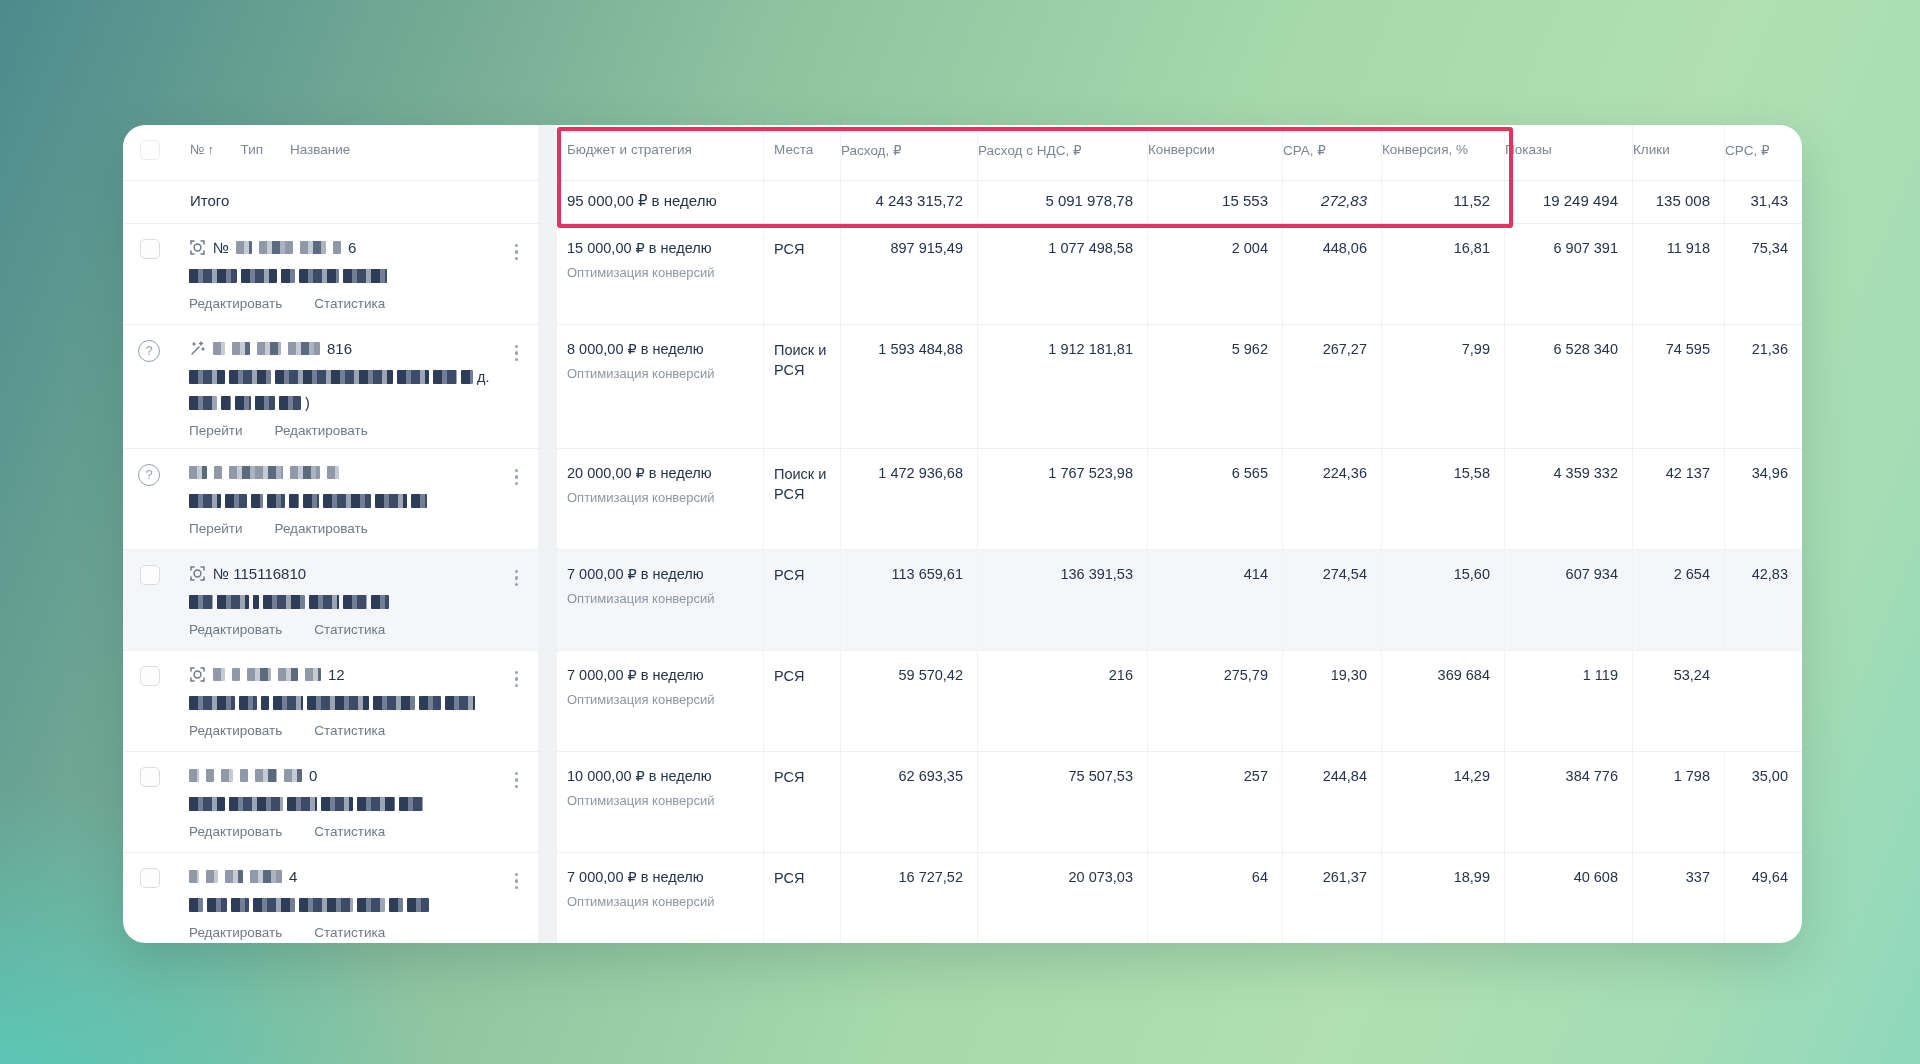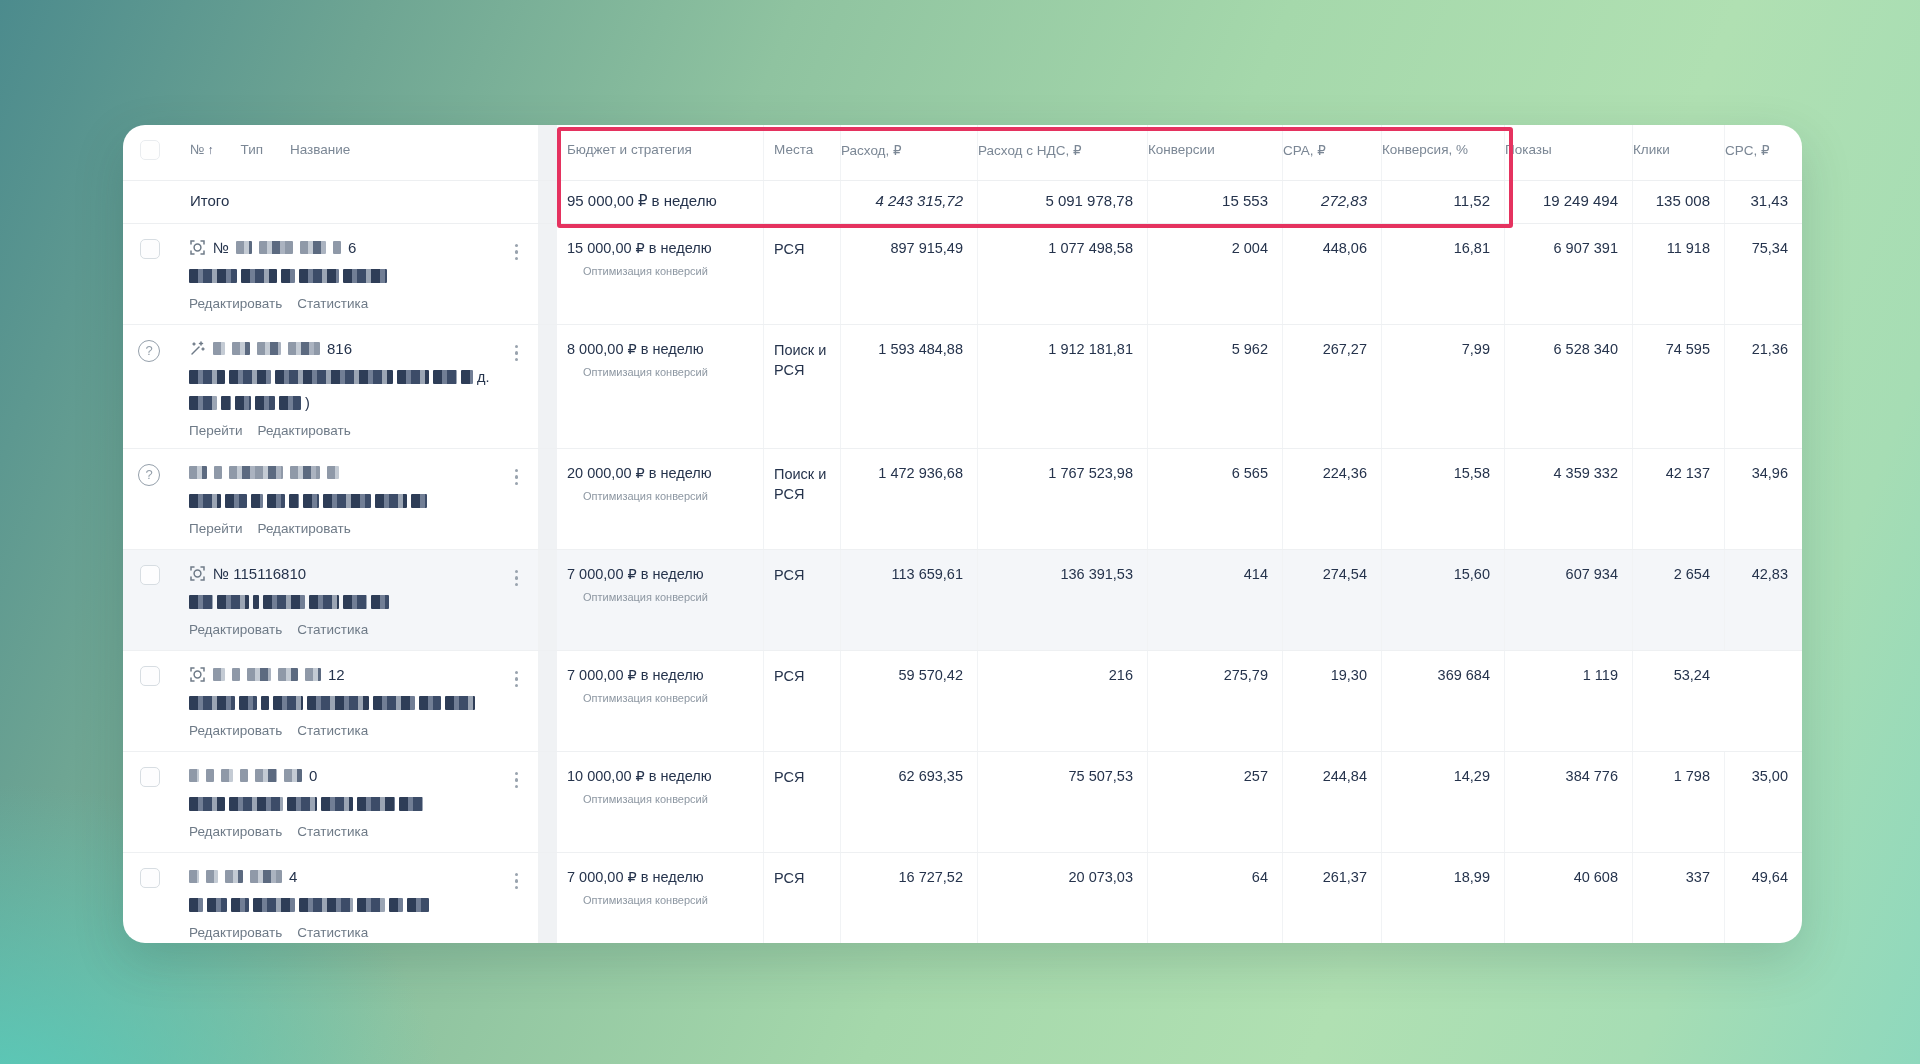--- a/index.html
+++ b/index.html
@@ -35,26 +35,26 @@
   .qicon{display:none;width:20px;height:20px;border:1.5px solid #95a0ab;border-radius:50%;
     color:#95a0ab;font-size:13px;line-height:20px;text-align:center;cursor:default;margin-left:-2px;}
   .c-name{position:relative;padding:14px 30px 0 4px;}
   .numline{display:flex;align-items:center;gap:7px;height:19px;font-size:15px;}
   .type-icon{display:inline-flex;width:17px;height:17px;color:#6f7b88;flex:0 0 auto;}
   .type-icon svg{width:17px;height:17px;}
   .nameline{display:flex;gap:4px;align-items:center;height:15px;margin-top:11px;}
   .rd{display:inline-block;height:14px;border-radius:1px;}
   .rd-num{height:13px;background:repeating-linear-gradient(90deg,#8f99a8 0 8px,#c4cbd4 8px 13px,#5c6a80 13px 21px,#abb3c0 21px 26px);}
   .rd-name{background:repeating-linear-gradient(90deg,#2e3d57 0 9px,#717e95 9px 14px,#3c4c68 14px 23px,#9ba5b4 23px 28px);}
-  .rowlinks{display:flex;gap:15px;margin-top:13px;font-size:13.5px;color:#6e7a87;}
+  .rowlinks{display:flex;gap:32px;margin-top:13px;font-size:13.5px;color:#6e7a87;}
   .rowlinks a{color:#6e7a87;text-decoration:none;cursor:pointer;white-space:nowrap;}
   .kebab{position:absolute;top:16px;right:18px;display:flex;flex-direction:column;align-items:center;cursor:pointer;padding:2px;}
   .kebab i{width:3.5px;height:3.5px;border-radius:50%;background:#99a3ae;margin:1.6px 0;}
   .c-budget{padding:16px 8px 0 10px;}
-  .strategy{margin-top:9px;font-size:11px;color:#8d97a2;white-space:nowrap;margin-left:16px;}
+  .strategy{margin-top:9px;font-size:13px;color:#8d97a2;white-space:nowrap;}
   .c-places{padding:16px 6px 0 10px;line-height:1.35;}
   .num{text-align:right;padding:16px 14px 0 0;white-space:nowrap;}
   .budget-text{white-space:nowrap;}
   
   .hl{position:absolute;left:434px;top:2px;width:948px;height:93px;border:4px solid #e5325f;border-radius:3px;pointer-events:none;z-index:6;}
 </style>
 </head>
 <body>
 
 <div class="stage">
@@ -81,21 +81,21 @@
       <div class="cell h-right vline">Клики</div>
       <div class="cell h-right vline">CPC, ₽</div>
     </div>
 
     <div class="grid-row totals">
       <div class="cell"></div>
       <div class="cell t-label">Итого</div>
       <div class="cell c-band"></div>
       <div class="cell budget-text" style="padding-left:10px;">95 000,00 ₽ в неделю</div>
       <div class="cell vline"></div>
-      <div class="cell num vline" style="padding-top:11px;font-style:italic;">4 243 315,72</div>
+      <div class="cell num vline" style="padding-top:11px;">4 243 315,72</div>
       <div class="cell num vline" style="padding-top:11px;">5 091 978,78</div>
       <div class="cell num vline" style="padding-top:11px;">15 553</div>
       <div class="cell num vline" style="padding-top:11px;font-style:italic;">272,83</div>
       <div class="cell num vline" style="padding-top:11px;">11,52</div>
       <div class="cell num vline" style="padding-top:11px;">19 249 494</div>
       <div class="cell num vline" style="padding-top:11px;">135 008</div>
       <div class="cell num vline" style="padding-top:11px;">31,43</div>
     </div>
 
     <div id="rows">

